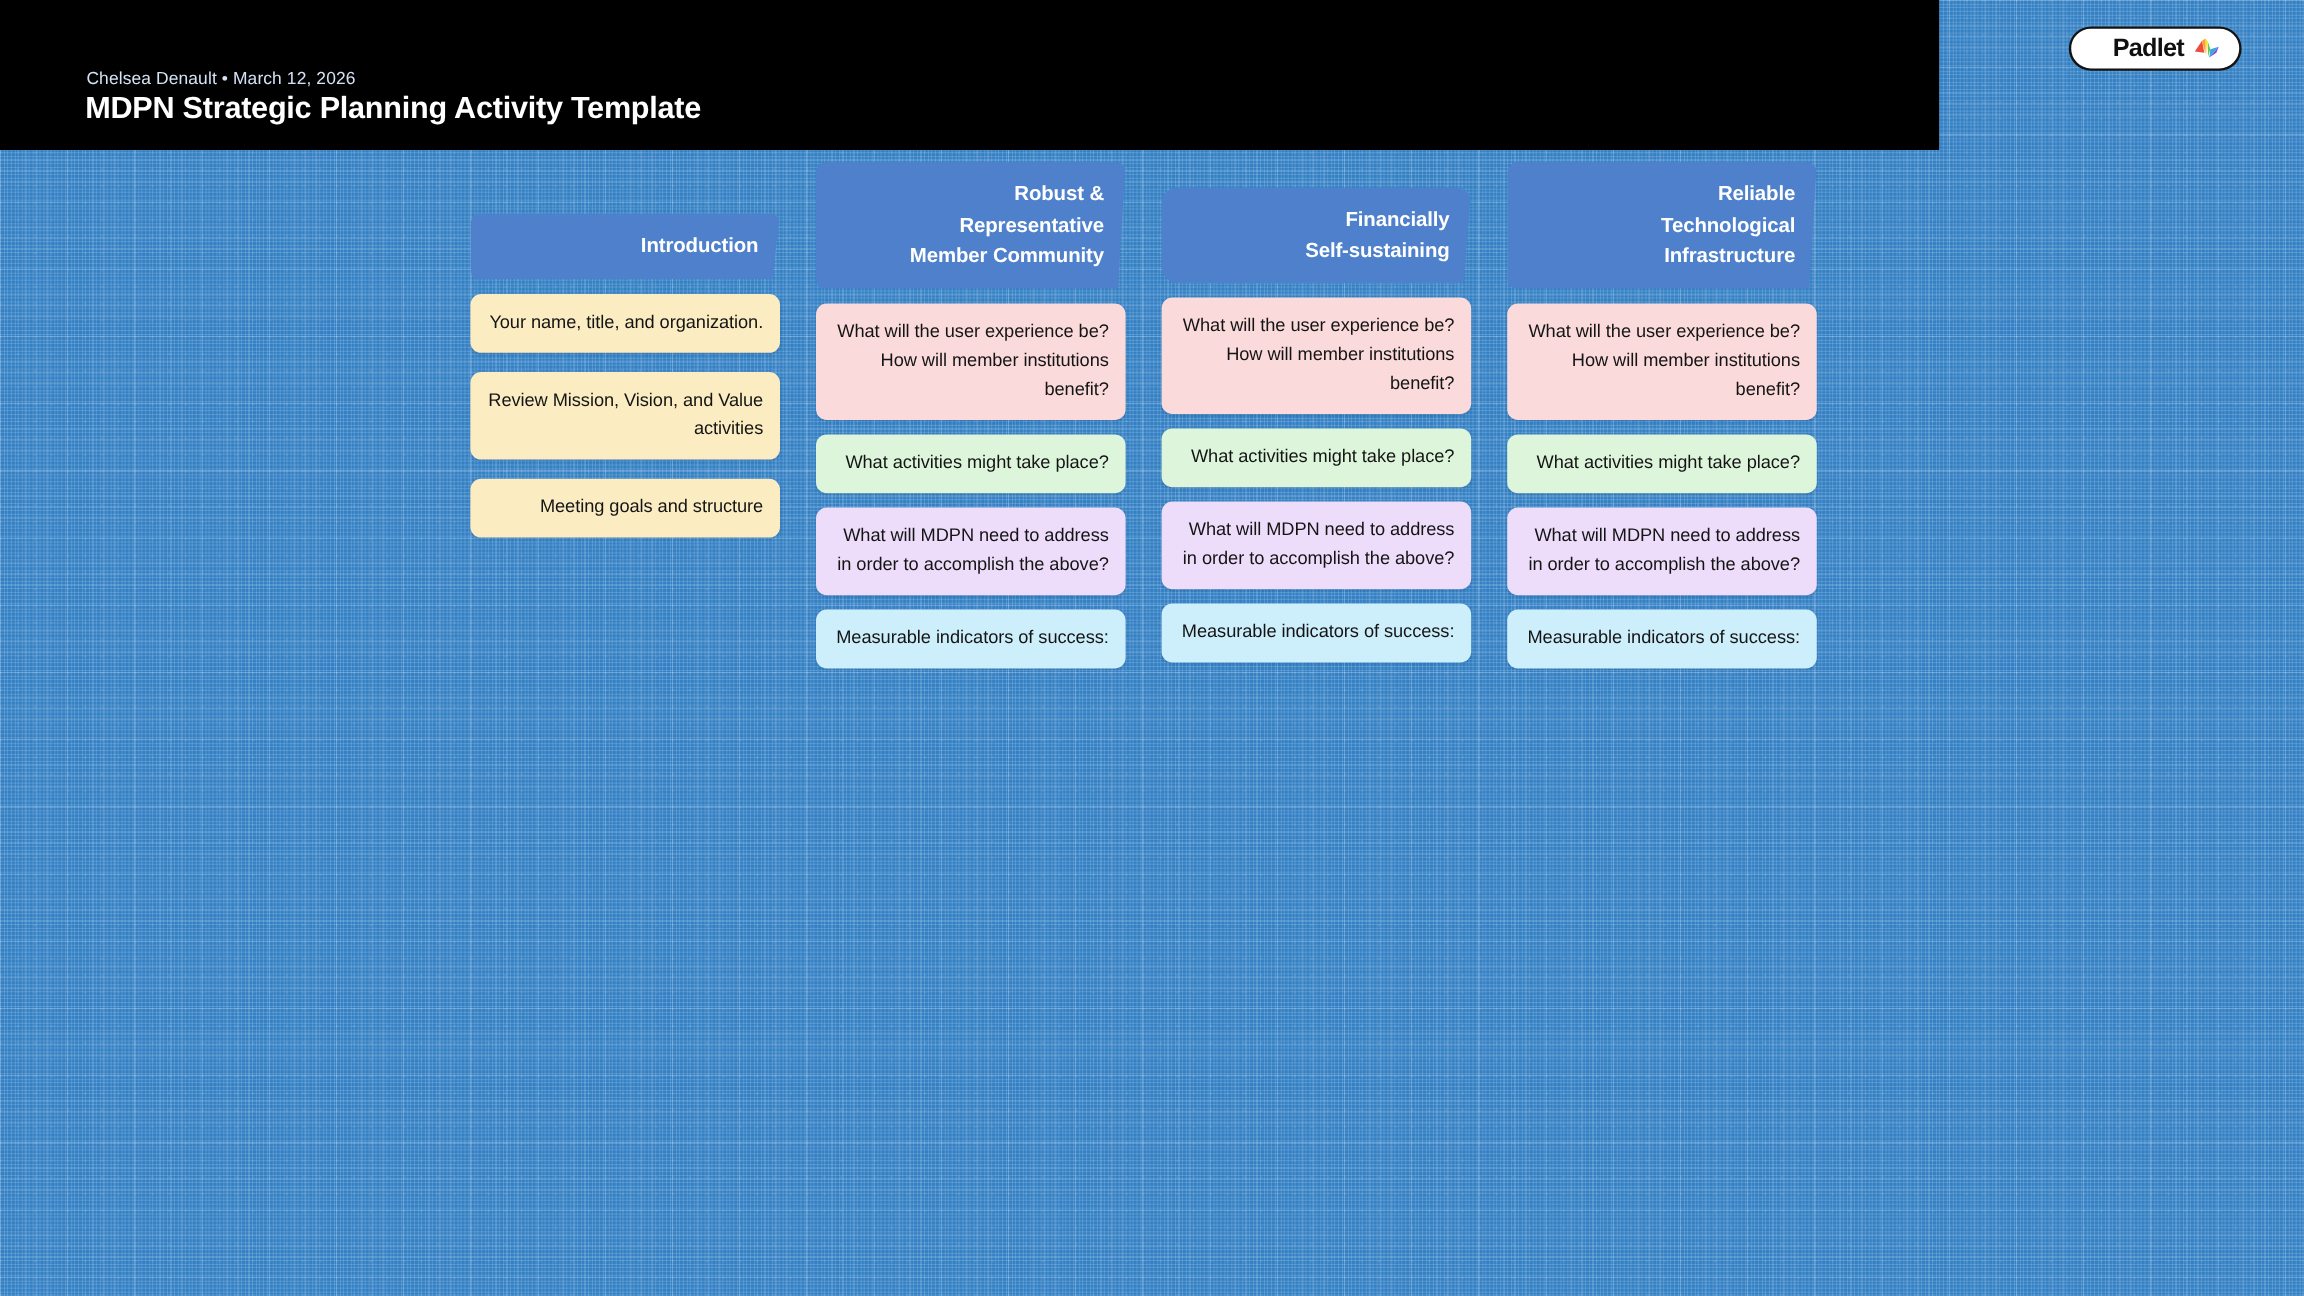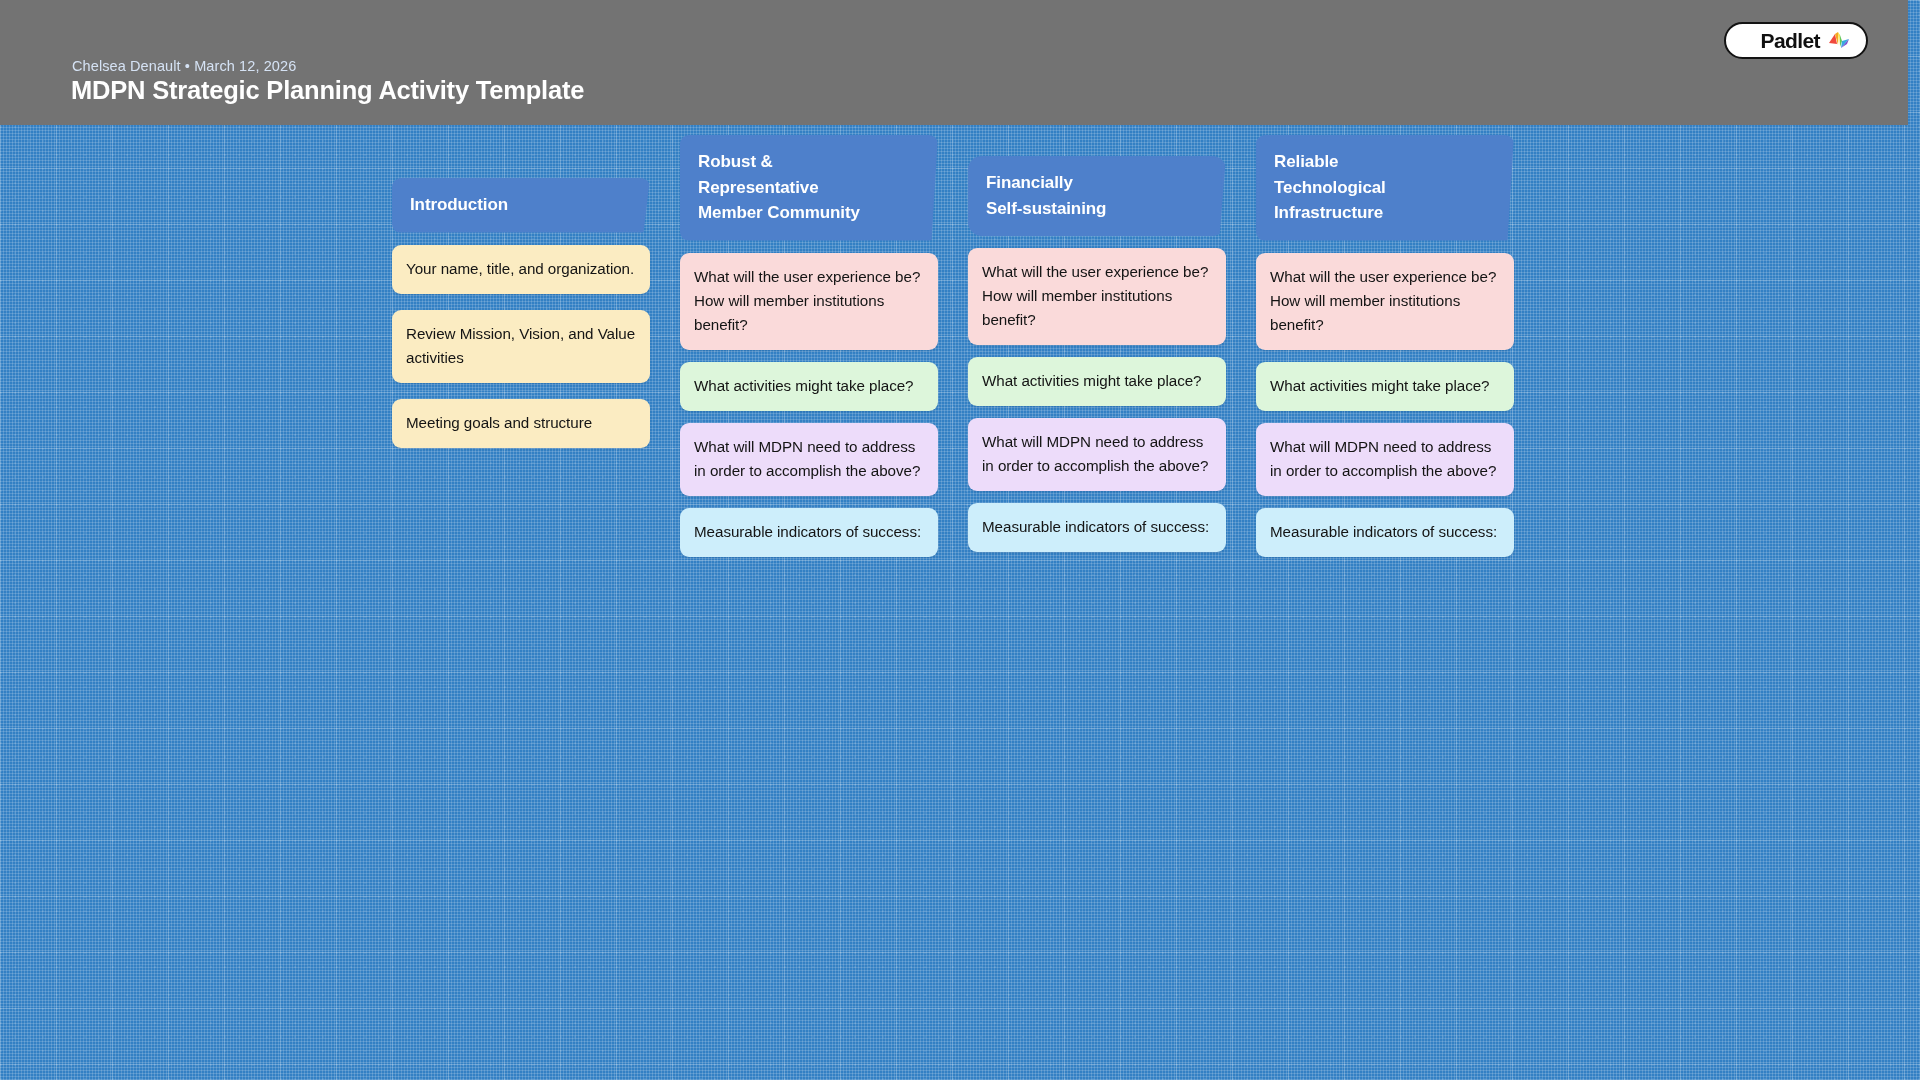--- a/index.html
+++ b/index.html
@@ -48,23 +48,23 @@
     background-image:
       radial-gradient(circle at 1px 1px, rgba(255,255,255,0.07) 1px, transparent 1.4px);
     background-size:14px 14px;
     pointer-events:none;
   }
 
   
   #top-banner {
     position:absolute;
     left:0; top:0;
-    width:1908px;
+    width:1616px;
     height:125px;
-    background:#737373;
+    background:#000000;
     z-index:5;
   }
 
   #banner-meta {
     position:absolute;
     left:72px;
     top:58px;
     font-size:14.5px;
     font-weight:400;
     color:#d5e2f4;
@@ -114,20 +114,21 @@
     left:0; top:125px;
     width:1920px;
     height:955px;
     z-index:3;
   }
 
   .column {
     position:absolute;
     top:0;
     width:258px;
+    text-align:right;
   }
 
   .col-intro  { left:392px; }
   .col-0      { left:680px; }
   .col-1      { left:968px; }
   .col-2      { left:1256px; }
 
   
   .section-header {
     position:relative;

